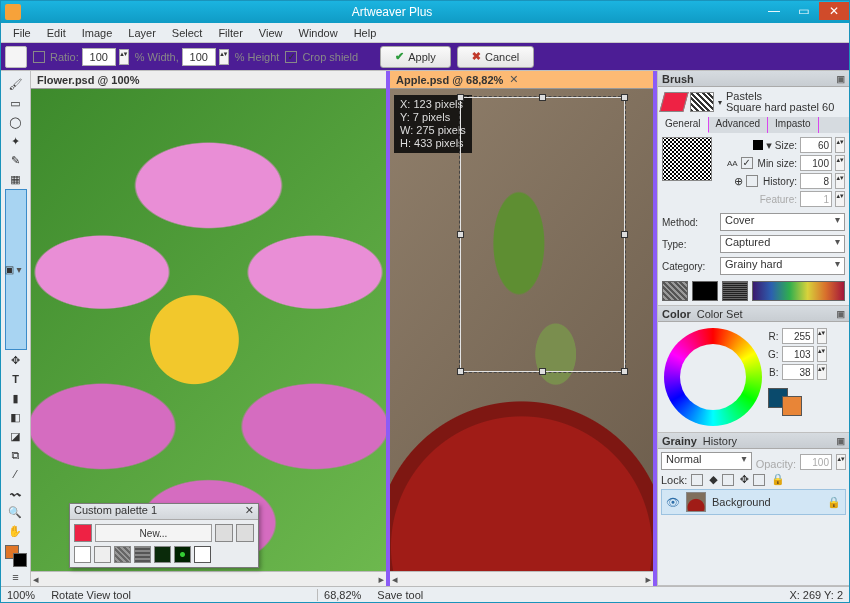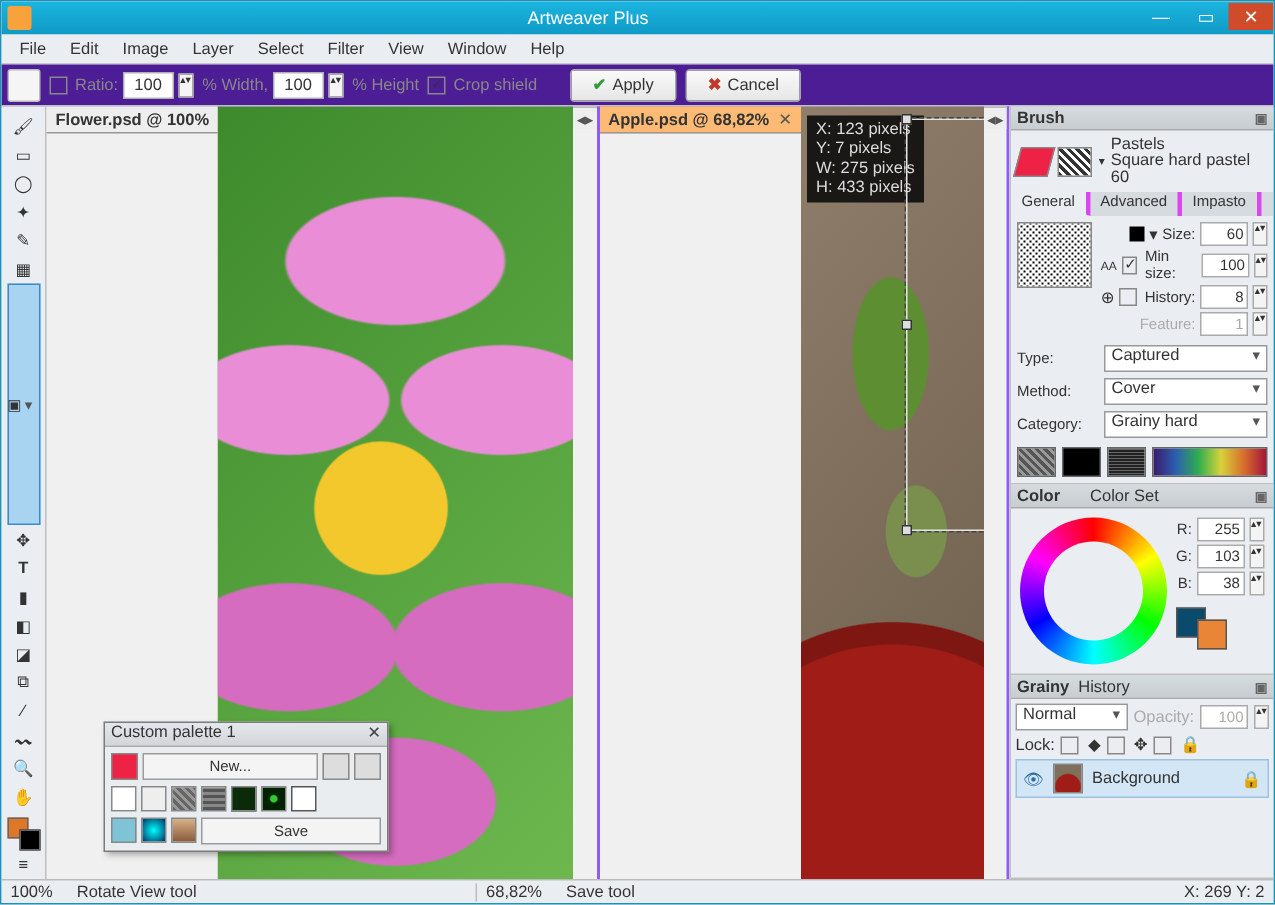--- a/index.html
+++ b/index.html
@@ -23,21 +23,21 @@
 .btn .ok{color:#2e9c3d;font-weight:bold}
 .btn .no{color:#c0392b;font-weight:bold}
 .main{display:flex;height:calc(100% - 86px)}
 .ltools{width:30px;background:#eaeef2;border-right:1px solid #bfbfbf;display:flex;flex-direction:column;align-items:center;padding-top:4px;gap:1px}
 .tool{width:22px;height:18px;display:flex;align-items:center;justify-content:center;border:1px solid transparent}
 .tool.sel{background:#a8d4f2;border:1px solid #3b8bc9}
 .swatches{margin-top:4px;width:22px;height:22px;position:relative}
 .sw1{width:14px;height:14px;background:#e07628;border:1px solid #666;position:absolute;top:0;left:0}
 .sw2{width:14px;height:14px;background:#000;border:1px solid #666;position:absolute;bottom:0;right:0}
 .docs{flex:1;display:flex}
-.doc{flex:1;display:flex;flex-direction:row;border-right:2px solid #8b5cf6}
+.doc{flex:1;display:flex;flex-direction:column;border-right:4px solid #8b5cf6}
 .tab{height:18px;background:#eee;border-bottom:1px solid #999;display:flex;align-items:center;padding:0 6px;gap:6px}
 .tab.dark{background:#fdba74}
 .tab b{font-weight:600}
 .tab .x{color:#555}
 .canvas{flex:1;position:relative;overflow:hidden}
 .flower{position:absolute;inset:0;background:
  radial-gradient(circle at 46% 52%, #f2c82c 0 44px, transparent 45px),
  radial-gradient(circle at 46% 52%, #e8a817 0 28px, transparent 30px),
  radial-gradient(ellipse 120px 70px at 50% 20%, #e98ed6 0 60%, transparent 62%),
  radial-gradient(ellipse 110px 60px at 20% 38%, #e98ed6 0 60%, transparent 62%),
@@ -61,30 +61,30 @@
 .hscroll{height:15px;background:#eee;border-top:1px solid #bbb;display:flex;align-items:center;justify-content:space-between;padding:0 2px}
 .hscroll span{color:#555}
 .palette{position:absolute;left:38px;bottom:18px;width:190px;background:#eaedf0;border:1px solid #7a7a7a;box-shadow:2px 2px 4px rgba(0,0,0,0.3)}
 .palhdr{height:16px;background:linear-gradient(#e4e8ec,#d2d6da);display:flex;align-items:flex-start;padding:0 4px;font-size:10px;border-bottom:1px solid #aaa}
 .palhdr .px{margin-left:auto;color:#444}
 .palbody{padding:4px;display:flex;flex-direction:column;gap:4px}
 .prow{display:flex;gap:3px}
 .pswatch{width:18px;height:18px;border:1px solid #888}
 .pbtn{flex:1;height:18px;border:1px solid #9a9a9a;background:#f4f4f4;font-size:10px}
 .prow2 .pswatch{width:17px;height:17px}
-.rpanels{width:176px;background:#eaeef2;border-left:1px solid #bfbfbf;display:flex;flex-direction:column;overflow:hidden}
+.rpanels{width:192px;background:#eaeef2;border-left:1px solid #bfbfbf;display:flex;flex-direction:column;overflow:hidden}
 .panel{border-bottom:1px solid #bfbfbf}
 .ptitle{height:16px;background:linear-gradient(#d6dbe0,#c8cdd2);display:flex;align-items:center;padding:0 4px;font-size:10px;font-weight:bold;border-bottom:1px solid #aaa}
 .ptitle .mini{margin-left:auto;font-size:9px;color:#666}
 .brushhdr{display:flex;align-items:center;padding:4px;gap:4px}
 .bswatch{width:24px;height:20px;background:#e24;border:1px solid #888;transform:skewX(-15deg)}
 .bprev{width:24px;height:20px;border:1px solid #888;background:repeating-linear-gradient(45deg,#333 0 2px,#fff 2px 4px)}
 .binfo{font-size:10px;line-height:11px}
 .tabs{display:flex;height:16px;background:#d6dbe0}
-.tabs span{padding:1px 7px;font-size:10px;border-right:3px solid #d946ef}
+.tabs span{padding:1px 7px;font-size:10px;border-right:1px solid #d946ef}
 .tabs span.on{background:#eaeef2;border-bottom:1px solid #eaeef2}
 .brushopts{padding:4px;display:flex;gap:6px}
 .noiseprev{width:50px;height:44px;border:1px solid #888;background:repeating-radial-gradient(circle,#000 0 1px,#fff 1px 2px);background-size:4px 4px}
 .optcol{flex:1;display:flex;flex-direction:column;gap:2px}
 .optrow{display:flex;align-items:center;gap:3px;justify-content:flex-end}
 .optrow label{font-size:10px}
 .num{width:32px;height:16px;border:1px solid #aaa;font-size:10px;text-align:right;padding-right:2px}
 .spn{width:10px;height:16px;border:1px solid #aaa;font-size:7px;text-align:center;line-height:7px;background:#f4f4f4}
 .typerow{display:flex;align-items:center;padding:2px 4px;gap:4px}
 .typerow label{width:54px;font-size:10px}
@@ -95,21 +95,21 @@
 .gbar{flex:1;height:20px;border:1px solid #666;background:linear-gradient(90deg,#3b1a6e,#2c5fb0,#2fae4e,#d8d23b,#d86f2c,#a3163b)}
 .colorbody{display:flex;padding:6px;gap:6px}
 .wheel{width:98px;height:98px;border-radius:50%;background:conic-gradient(red,#ff0,#0f0,#0ff,#00f,#f0f,red);position:relative}
 .wheel::after{content:"";position:absolute;top:16px;left:16px;right:16px;bottom:16px;border-radius:50%;background:#eaeef2}
 .tri{position:absolute;top:25px;left:25px;width:0;height:0;border-left:24px solid transparent;border-right:24px solid transparent;border-bottom:42px solid;border-bottom-color:#d36a2f;filter:drop-shadow(0 0 0 #000)}
 .rgb{display:flex;flex-direction:column;gap:2px}
 .swpair{position:relative;width:34px;height:28px;margin-top:6px}
 .swa{position:absolute;top:0;left:0;width:20px;height:20px;background:#0a4a6c;border:1px solid #555}
 .swb{position:absolute;bottom:0;right:0;width:20px;height:20px;background:#e88537;border:1px solid #555}
 .layerbody{padding:3px;display:flex;flex-direction:column;gap:3px}
-.lrow{display:flex;align-items:center;gap:4px}
+.lrow{display:flex;align-items:flex-end;gap:4px}
 .layer{display:flex;align-items:center;gap:6px;background:#d2e6f5;border:1px solid #9cc2e0;padding:2px 4px;height:26px}
 .thumb{width:20px;height:20px;border:1px solid #888;background:radial-gradient(circle at 50% 80%,#a01c17 0 8px,transparent 9px),linear-gradient(#7f6f5d,#7f6f5d)}
 .eye{color:#2c6da8}
 .statusbar{height:16px;background:#eaeef2;border-top:1px solid #bbb;display:flex;align-items:center;padding:0 6px;gap:16px;font-size:10px}
 .statusbar .seg{border-left:1px solid #bbb;padding-left:6px}
 .statusbar .r{margin-left:auto}
 </style>
 </head>
 <body>
 
@@ -221,26 +221,20 @@
      </div>
      <div class="prow prow2">
       <div class="pswatch" style="background:#fff"></div>
       <div class="pswatch" style="background:#eee"></div>
       <div class="pswatch" style="background:repeating-linear-gradient(45deg,#666 0 2px,#999 2px 4px)"></div>
       <div class="pswatch" style="background:repeating-linear-gradient(0deg,#555 0 2px,#888 2px 4px)"></div>
       <div class="pswatch" style="background:#0a2a0a"></div>
       <div class="pswatch" style="background:radial-gradient(#3c3 0 2px,#020 3px)"></div>
       <div class="pswatch" style="background:#fff;border:1px solid #555"></div>
      </div>
-     <div class="prow prow2">
-      <div class="pswatch" style="background:#7fc4d6"></div>
-      <div class="pswatch" style="background:radial-gradient(#0ff,#036)"></div>
-      <div class="pswatch" style="background:linear-gradient(#d7b089,#8a5c3a)"></div>
-      <button class="pbtn" style="flex:1.6">Save</button>
-     </div>
     </div>
    </div>
   </div>
 
   <div class="doc" style="flex:1">
    <div class="tab dark">
           <b>Apple.psd @ 68,82%</b>
           <span class="x">✕</span>
         </div>
    <div class="canvas">
@@ -314,43 +308,43 @@
               <span class="spn">▴▾</span>
             </div>
      <div class="optrow">
               <label style="color:#aaa">Feature:</label>
               <input class="num" style="color: rgb(170, 170, 170);" value="1">
               <span class="spn">▴▾</span>
             </div>
     </div>
    </div>
    <div class="typerow">
+          <label>Method:</label>
+          <div class="sel"><span>Cover</span></div>
+        </div>
+   <div class="typerow">
           <label>Type:</label>
           <div class="sel"><span>Captured</span></div>
-        </div>
-   <div class="typerow">
-          <label>Method:</label>
-          <div class="sel"><span>Cover</span></div>
         </div>
    <div class="typerow">
           <label>Category:</label>
           <div class="sel"><span>Grainy hard</span></div>
         </div>
    <div class="gradrow">
     <div class="gbox" style="background:repeating-linear-gradient(45deg,#555 0 2px,#999 2px 4px)"></div>
     <div class="gbox" style="background:#000"></div>
     <div class="gbox" style="background:repeating-linear-gradient(0deg,#222 0 1px,#666 1px 2px)"></div>
     <div class="gbar"></div>
    </div>
   </div>
 
   <div class="panel">
    <div class="ptitle">
           <span>Color</span>
-          <span style="margin-left:20px;font-weight:normal">Color Set</span>
+          <span style="margin-left:6px;font-weight:normal">Color Set</span>
           <span class="mini">▣</span>
         </div>
    <div class="colorbody">
     <div class="wheel">
             <div class="tri"></div>
           </div>
     <div class="rgb">
      <div class="optrow">
               <label>R:</label>
               <input class="num" value="255" style="">

